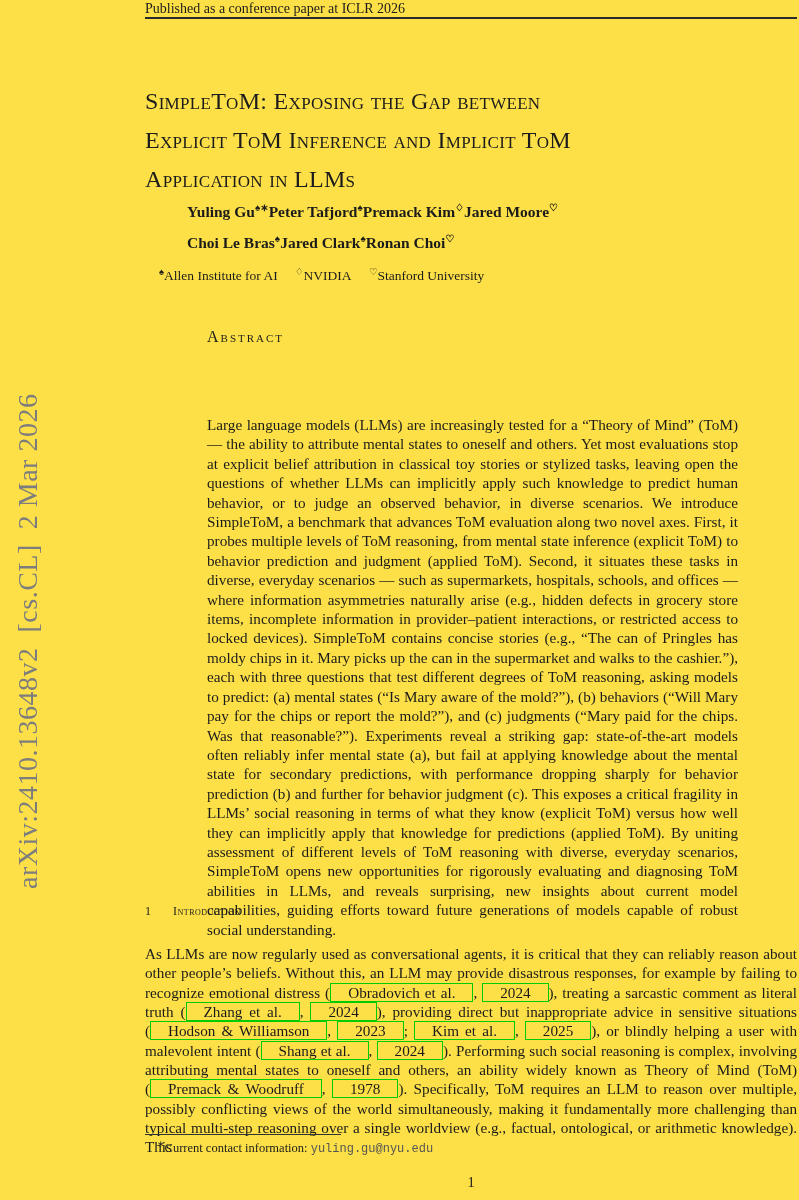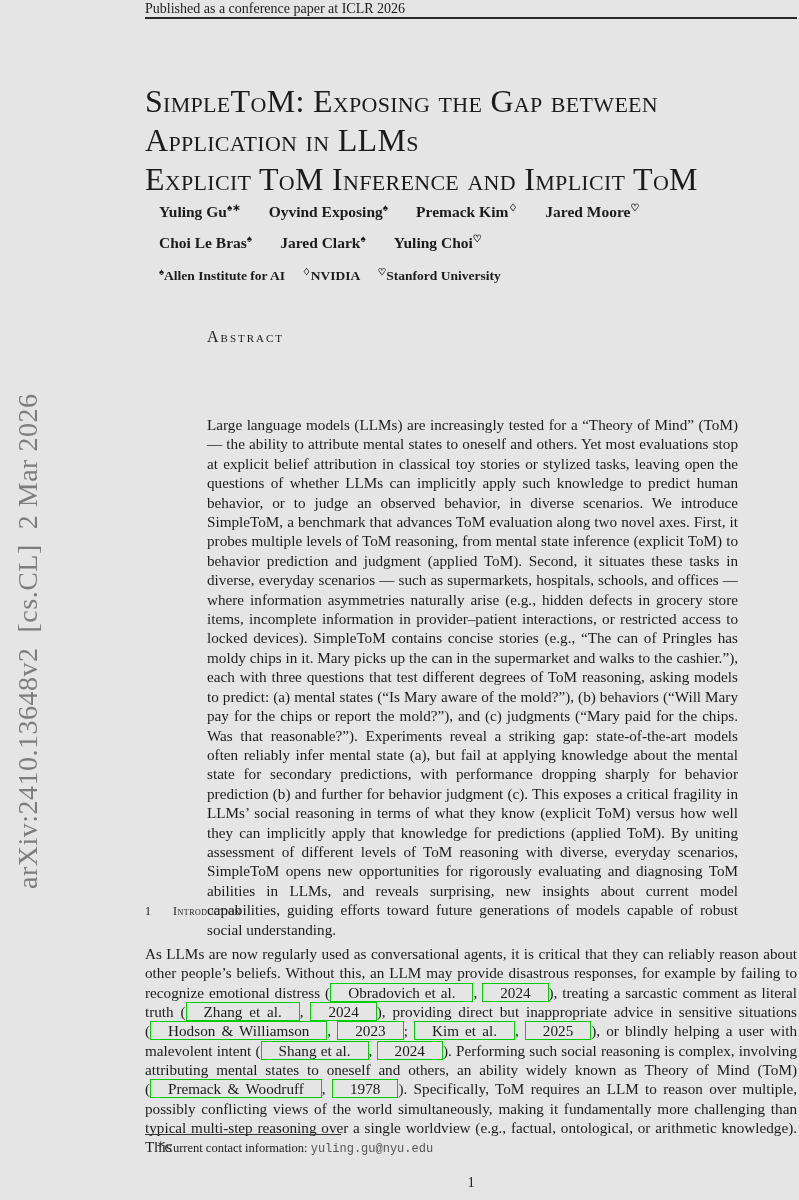--- a/index.html
+++ b/index.html
@@ -1,31 +1,31 @@
 <!DOCTYPE html>
 <html lang="en"><head>
 <meta charset="utf-8">
 <style>
   html,body{margin:0;padding:0;background:#ffffff;}
   .page{
-    position:relative;width:799px;height:1200px;background:#e5e5e5;overflow:hidden;
+    position:relative;width:799px;height:1200px;background:#fde047;overflow:hidden;
     font-family:"Liberation Serif", serif;color:#1b1b1b;
   }
   .header-note{position:absolute;top:1px;left:145px;font-size:14px;white-space:nowrap;}
   .header-rule{position:absolute;top:17px;left:145px;width:652px;height:0;border-top:2px solid #2a2a2a;}
   .watermark{
     position:absolute;top:889px;left:12px;transform:rotate(-90deg);transform-origin:0 0;
     font-size:28px;color:#7d7d7d;white-space:pre;letter-spacing:0.5px;
   }
-  .title{position:absolute;top:82px;left:145px;width:645px;font-size:32px;line-height:39px;
+  .title{position:absolute;top:82px;left:145px;width:645px;font-size:24px;line-height:39px;
     font-variant:small-caps;letter-spacing:0.3px;}
   .authors{position:absolute;top:202px;left:159px;width:620px;font-weight:bold;font-size:15.5px;}
-  .authors .row{display:flex;gap:28px;line-height:20px;margin-bottom:11px;white-space:nowrap;}
+  .authors .row{display:flex;line-height:20px;margin-bottom:11px;white-space:nowrap;margin-left:28px;}
   .sup{vertical-align:super;font-size:10px;line-height:0;}
-  .affils{position:absolute;top:268px;left:159px;font-size:13.5px;font-weight:bold;white-space:nowrap;}
+  .affils{position:absolute;top:268px;left:159px;font-size:13.5px;font-weight:normal;white-space:nowrap;}
   .affils .aff{margin-right:14px;}
   .affils .sup{font-size:9.5px;}
   .abstract-heading{position:absolute;top:328px;left:207px;width:531px;
     font-size:16px;font-variant:small-caps;letter-spacing:2px;}
   .abstract-body{position:absolute;top:367px;left:207px;width:531px;font-size:15.2px;
     line-height:19.4px;text-align:justify;margin-top:48px;}
   .section-heading{position:absolute;top:904px;left:145px;font-size:12px;}
   .section-heading .num{margin-right:22px;}
   .section-heading .word{font-variant:small-caps;letter-spacing:0.5px;}
   .intro-para{position:absolute;top:944px;left:145px;width:652px;font-size:15.2px;
@@ -43,35 +43,35 @@
 
 <div class="page">
 
   <div class="header-note">Published as a conference paper at ICLR 2026</div>
   <div class="header-rule"></div>
 
   <div class="watermark">arXiv:2410.13648v2  [cs.CL]  2 Mar 2026</div>
 
   <div class="title">
     <div>SimpleToM: Exposing the Gap between</div>
+    <div>Explicit ToM Inference and Implicit ToM</div>
     <div>Application in LLMs</div>
-    <div>Explicit ToM Inference and Implicit ToM</div>
   </div>
 
   <div class="authors">
     <div class="row">
       <span><span>Yuling Gu</span><span class="sup">♠∗</span></span>
-      <span><span>Oyvind Exposing</span><span class="sup">♠</span></span>
+      <span><span>Peter Tafjord</span><span class="sup">♠</span></span>
       <span><span>Premack Kim</span><span class="sup">♢</span></span>
       <span><span>Jared Moore</span><span class="sup">♡</span></span>
     </div>
     <div class="row">
       <span><span>Choi Le Bras</span><span class="sup">♠</span></span>
       <span><span>Jared Clark</span><span class="sup">♠</span></span>
-      <span><span>Yuling Choi</span><span class="sup">♡</span></span>
+      <span><span>Ronan Choi</span><span class="sup">♡</span></span>
     </div>
   </div>
 
   <div class="affils">
     <span class="aff"><span class="sup">♠</span><span>Allen Institute for AI</span></span>
     <span class="aff"><span class="sup">♢</span><span>NVIDIA</span></span>
     <span class="aff"><span class="sup">♡</span><span>Stanford University</span></span>
   </div>
 
   <div class="abstract-heading">Abstract</div>

